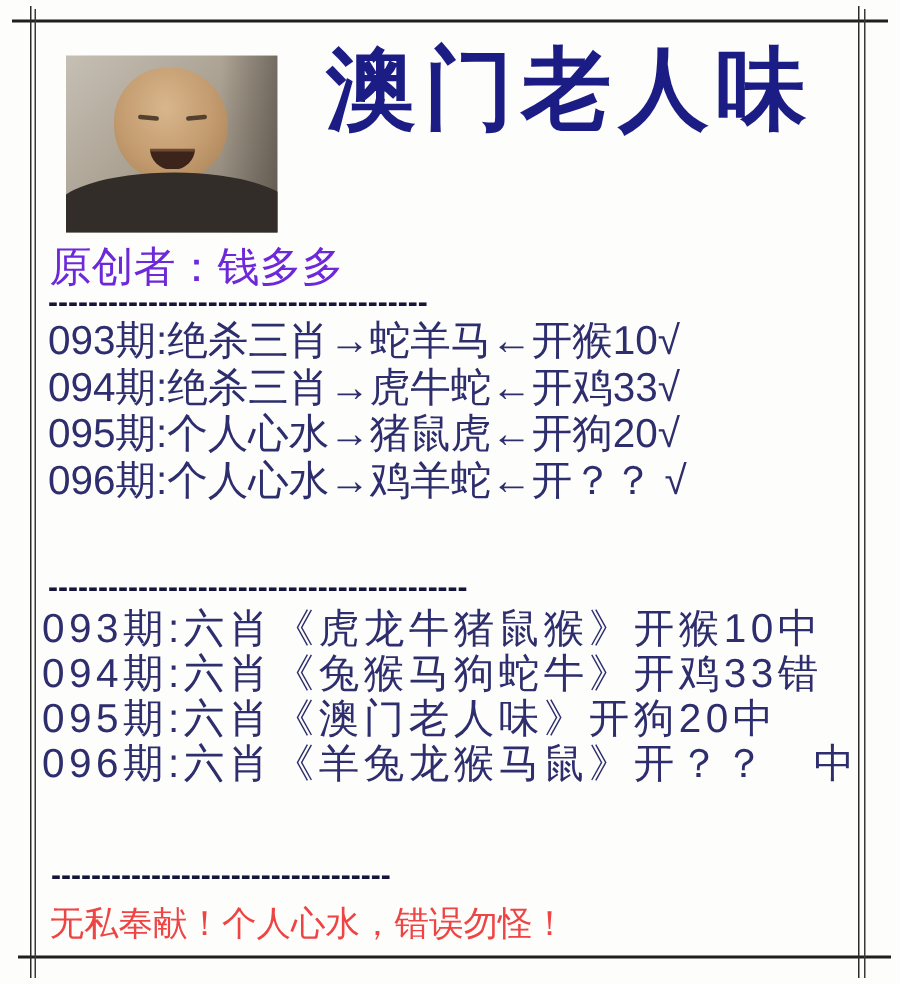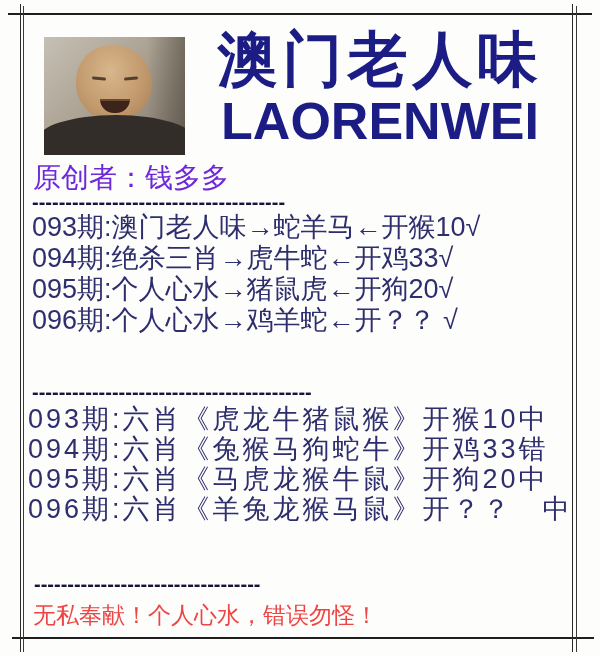--- a/index.html
+++ b/index.html
@@ -95,40 +95,39 @@
     <div class="photo-shade"></div>
     <div class="photo-face"></div>
     <div class="photo-eye l"></div>
     <div class="photo-eye r"></div>
     <div class="photo-mouth"></div>
     <div class="photo-clothes"></div>
   </div>
 
   <div class="titles">
     <div class="title-cn">澳门老人味</div>
-    <div class="title-en">LAORENWEI</div>
   </div>
 
   <div class="author">原创者：钱多多</div>
 
   <div class="dash dash1">--------------------------------------</div>
 
   <div class="block block1">
-    <div>093期:澳门老人味→蛇羊马←开猴10√</div>
+    <div>093期:绝杀三肖→蛇羊马←开猴10√</div>
     <div>094期:绝杀三肖→虎牛蛇←开鸡33√</div>
     <div>095期:个人心水→猪鼠虎←开狗20√</div>
     <div>096期:个人心水→鸡羊蛇←开？？ √</div>
   </div>
 
   <div class="dash dash2">------------------------------------------</div>
 
   <div class="block block2">
     <div>093期:六肖《虎龙牛猪鼠猴》开猴10中</div>
     <div>094期:六肖《兔猴马狗蛇牛》开鸡33错</div>
-    <div>095期:六肖《马虎龙猴牛鼠》开狗20中</div>
+    <div>095期:六肖《澳门老人味》开狗20中</div>
     <div>096期:六肖《羊兔龙猴马鼠》开？？　中</div>
   </div>
 
   <div class="dash dash3">----------------------------------</div>
 
   <div class="footer-line">无私奉献！个人心水，错误勿怪！</div>
 
 </div>
 
 </body></html>

